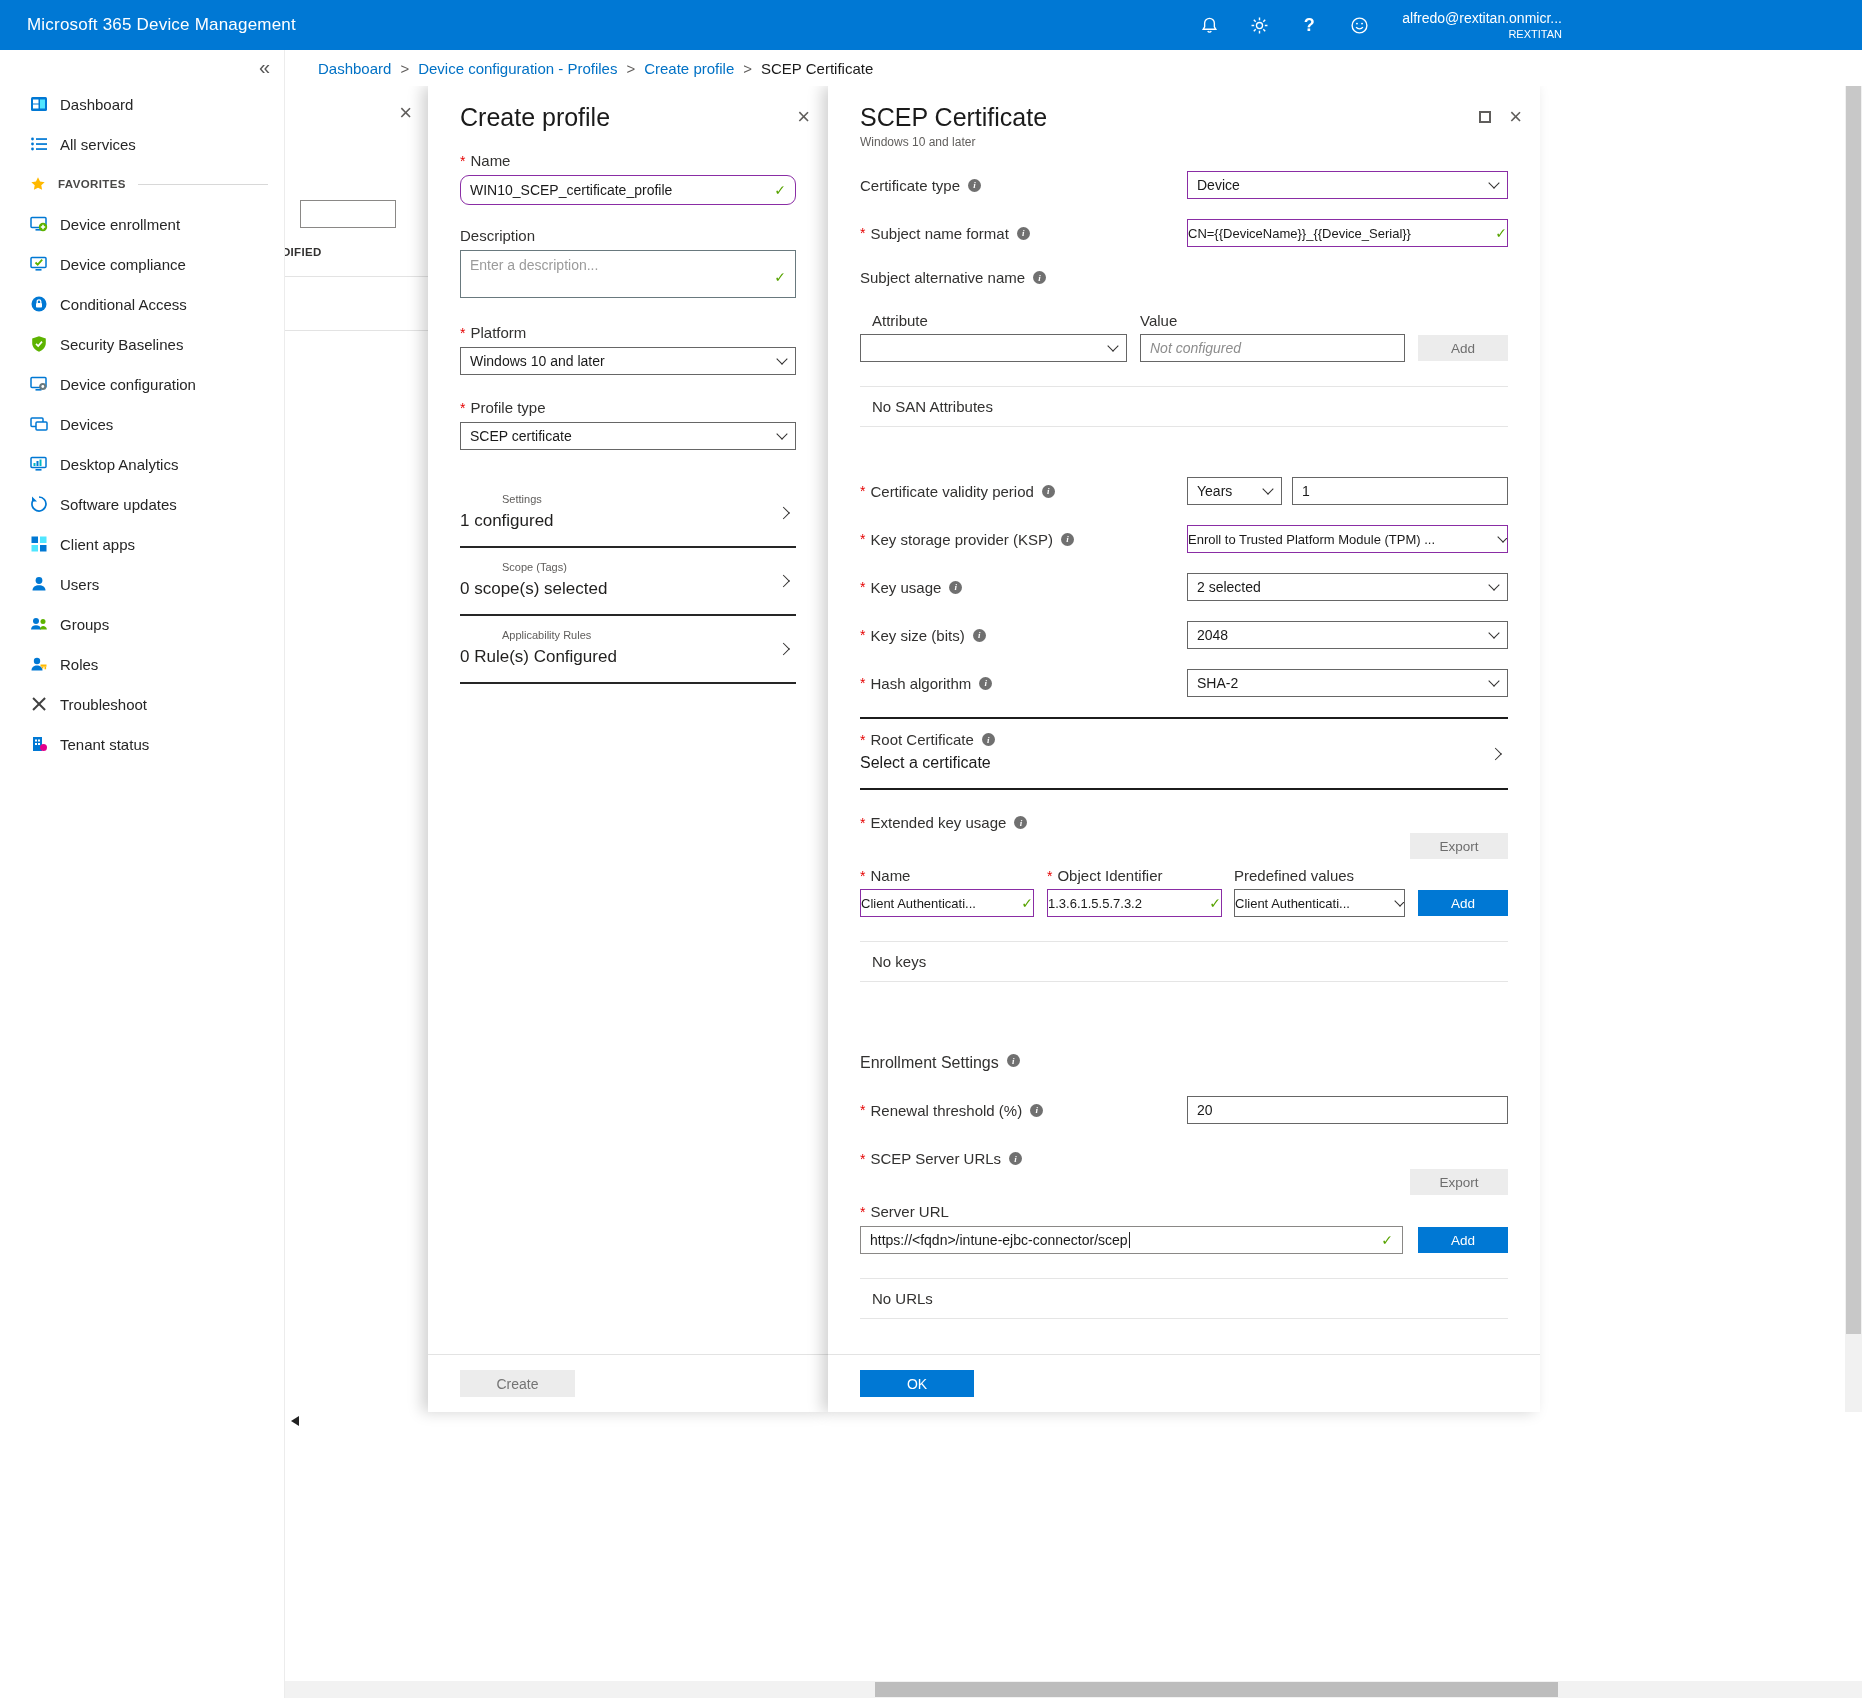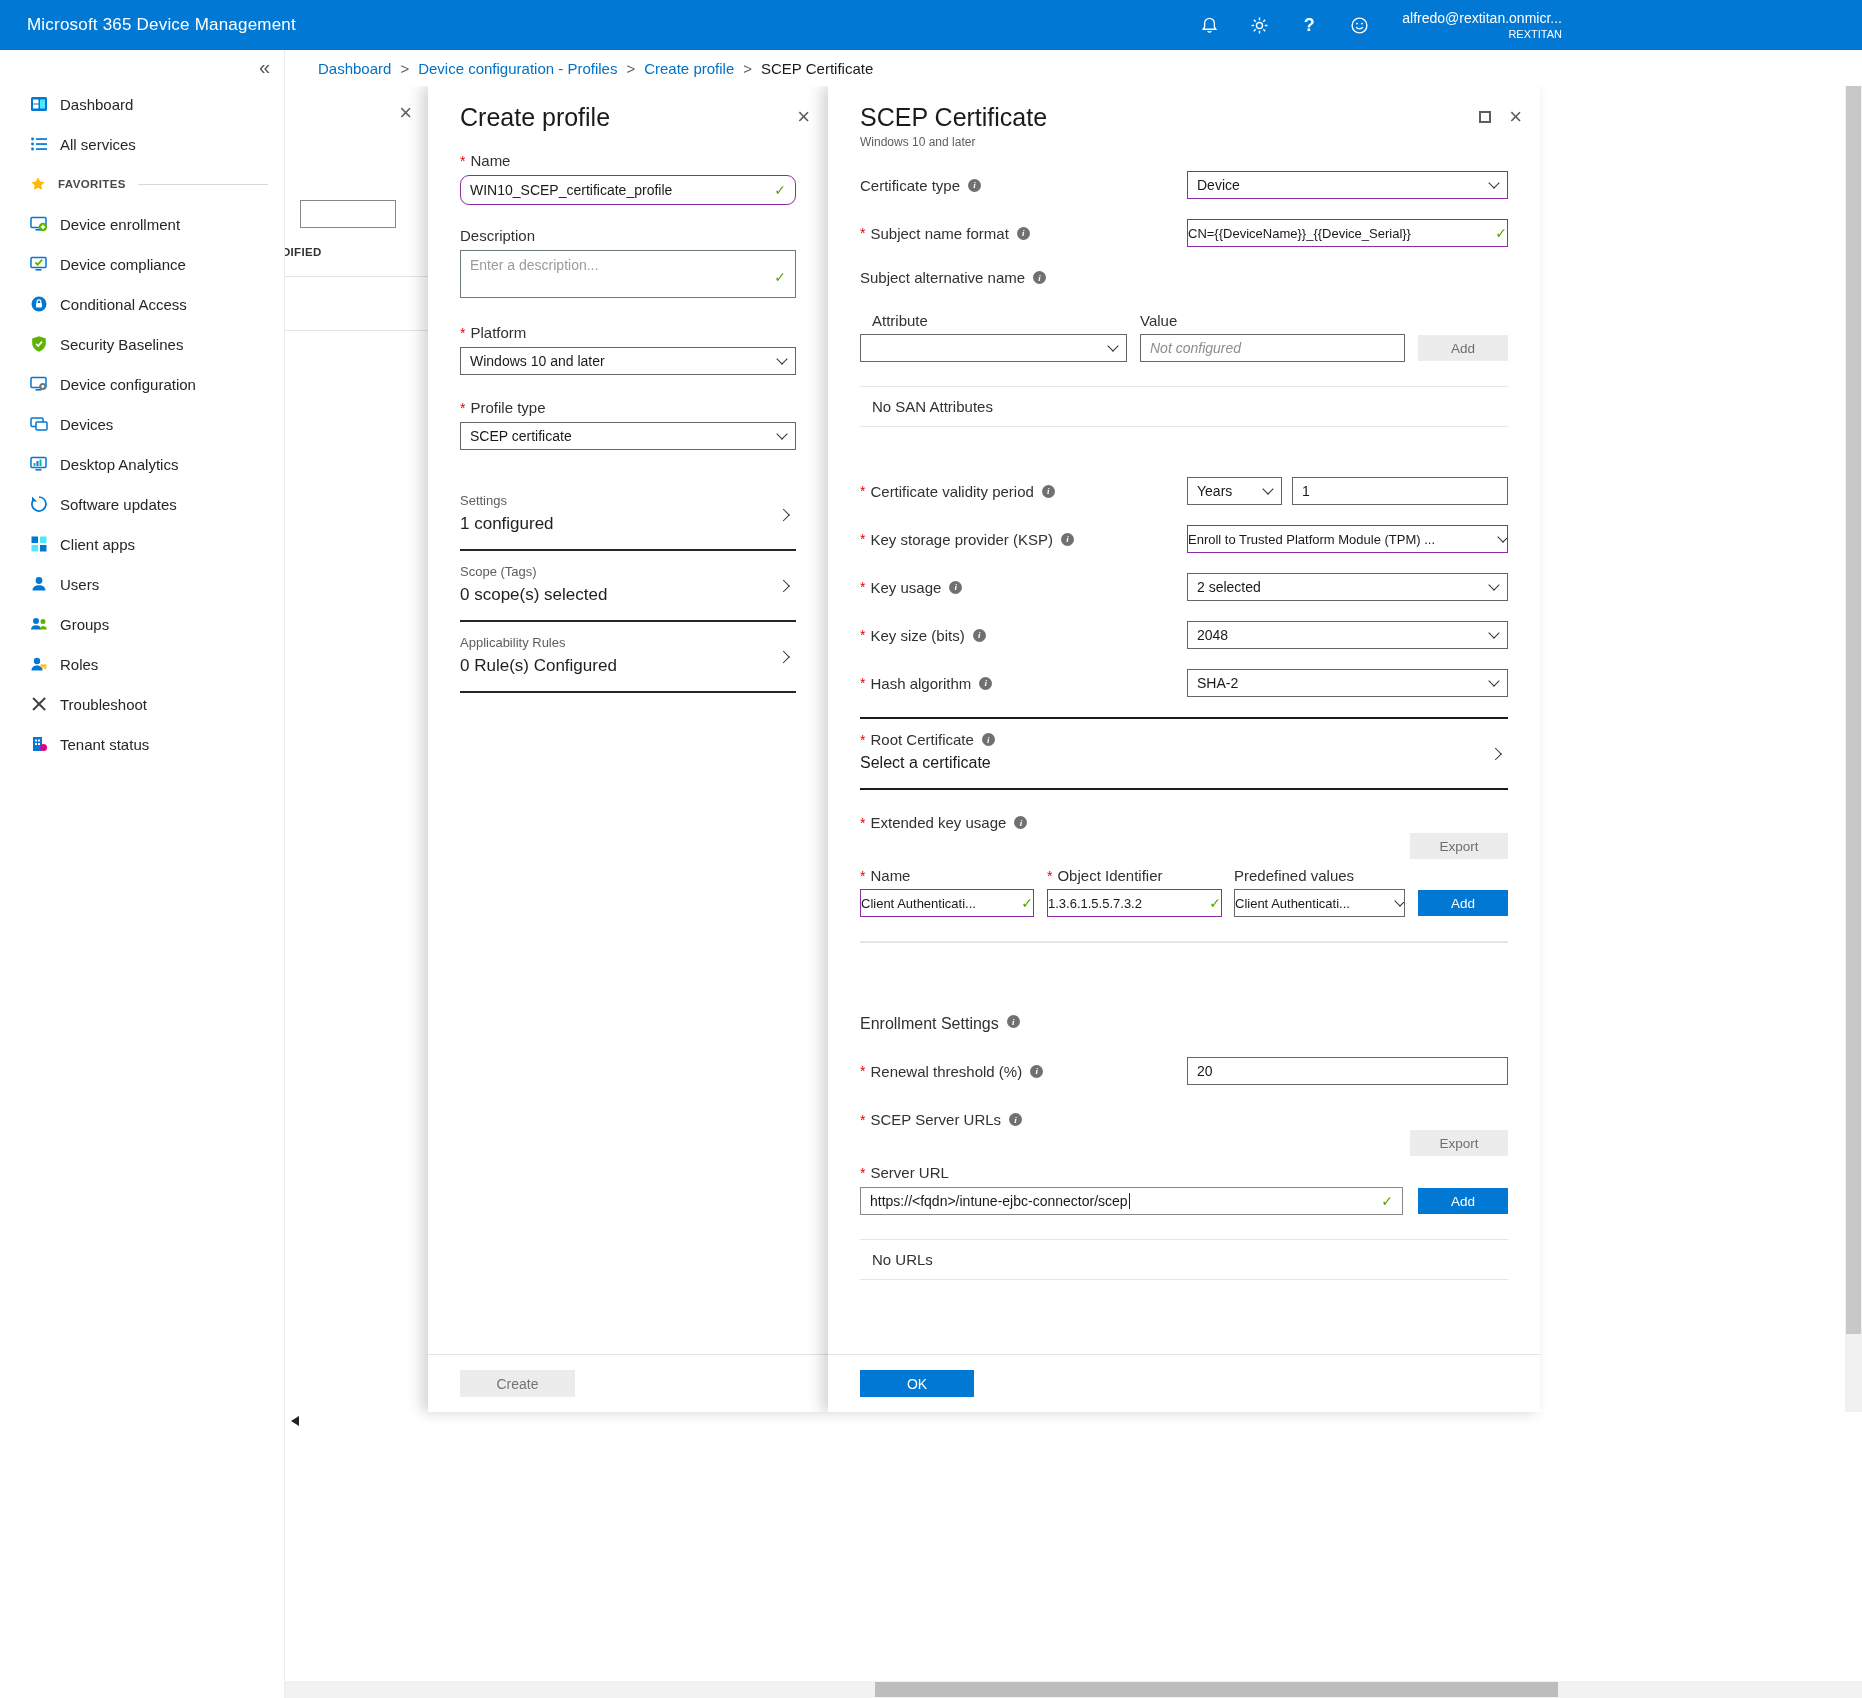--- a/index.html
+++ b/index.html
@@ -86,21 +86,21 @@
   .muted-row { font-size:15px; color:#323130; padding:11px 0 11px 12px; }
   .frow { display:flex; align-items:center; }
   .lcol { width:327px; flex:none; display:flex; align-items:center; font-size:15px;
           color:#323130; padding-right:10px; }
   .ccol { flex:1; display:flex; align-items:center; min-width:0; }
   .sect-head { font-size:16px; color:#323130; display:flex; }
   .cursorbar { width:1.5px; height:16px; background:#222; margin-left:1px; flex:none; }
 
   
   .navrow { padding:13px 0 15px; border-bottom:2px solid #262626; position:relative; cursor:pointer; }
-  .navlabel { font-size:13px; color:#5f5d5b; }
+  .navlabel { font-size:11px; color:#5f5d5b;margin-left:42px; }
   .navvalue { font-size:17px; color:#201f1e; margin-top:6px; }
   .chev-right { position:absolute; right:8px; top:50%; width:9px; height:9px;
                 border-top:1.8px solid #323130; border-right:1.8px solid #323130;
                 transform:translateY(-50%) rotate(45deg); }
 
   
   .rootrow { position:relative; padding:12px 0 16px; border-bottom:2px solid #1c1c1c; cursor:pointer; }
   .root-value { font-size:16px; margin-top:6px; color:#1a1a1a; }
 
   .attr-labels, .eku-labels { display:flex; font-size:15px; color:#323130; align-items:center; }
@@ -613,20 +613,21 @@
             <span class="check">✓</span>
           </div>
           <div class="tbox select small-tbox" style="width:171px;margin-left:12px">
             <span>Client Authenticati...</span>
             <span class="chevd"></span>
           </div>
           <div class="btn btn-blue" style="margin-left:auto;width:90px">Add</div>
         </div>
 
         <div class="hr" style="margin-top:24px"></div>
+        <div class="muted-row">No keys</div>
         <div class="hr"></div>
 
         <div class="sect-head" style="margin-top:72px">
           <span>Enrollment Settings</span>
           <span class="info">i</span>
         </div>
 
         <div class="frow" style="margin-top:24px">
           <div class="lcol">
             <span class="req">*</span>

